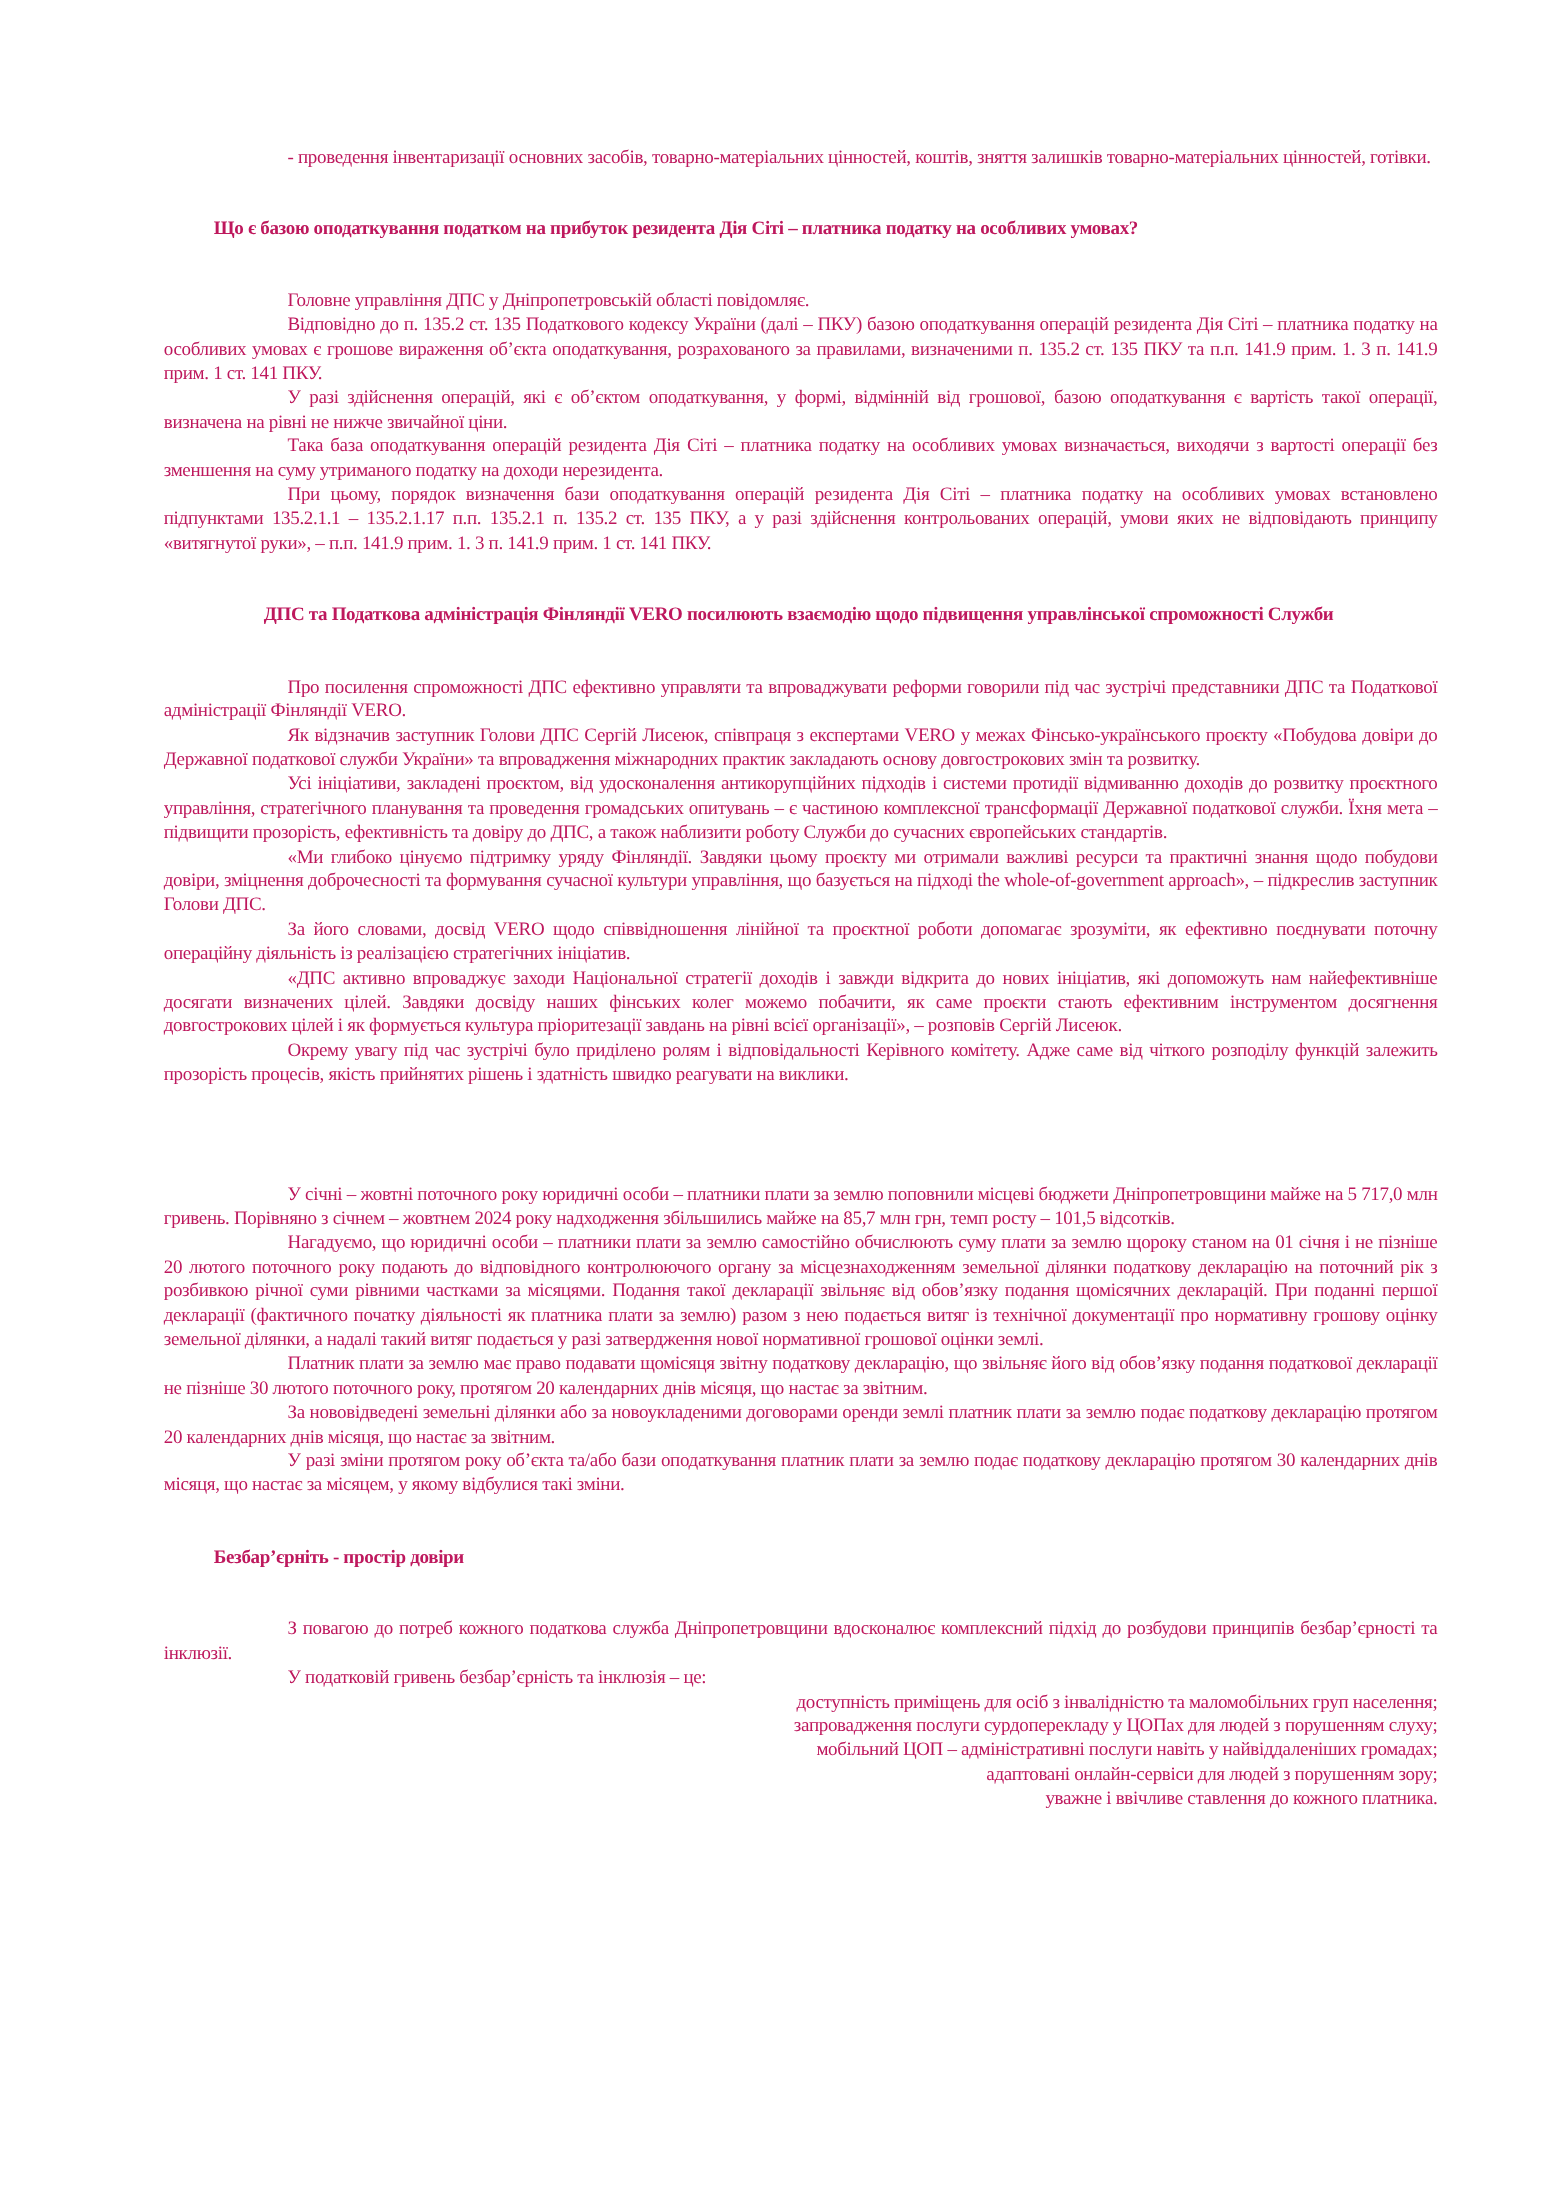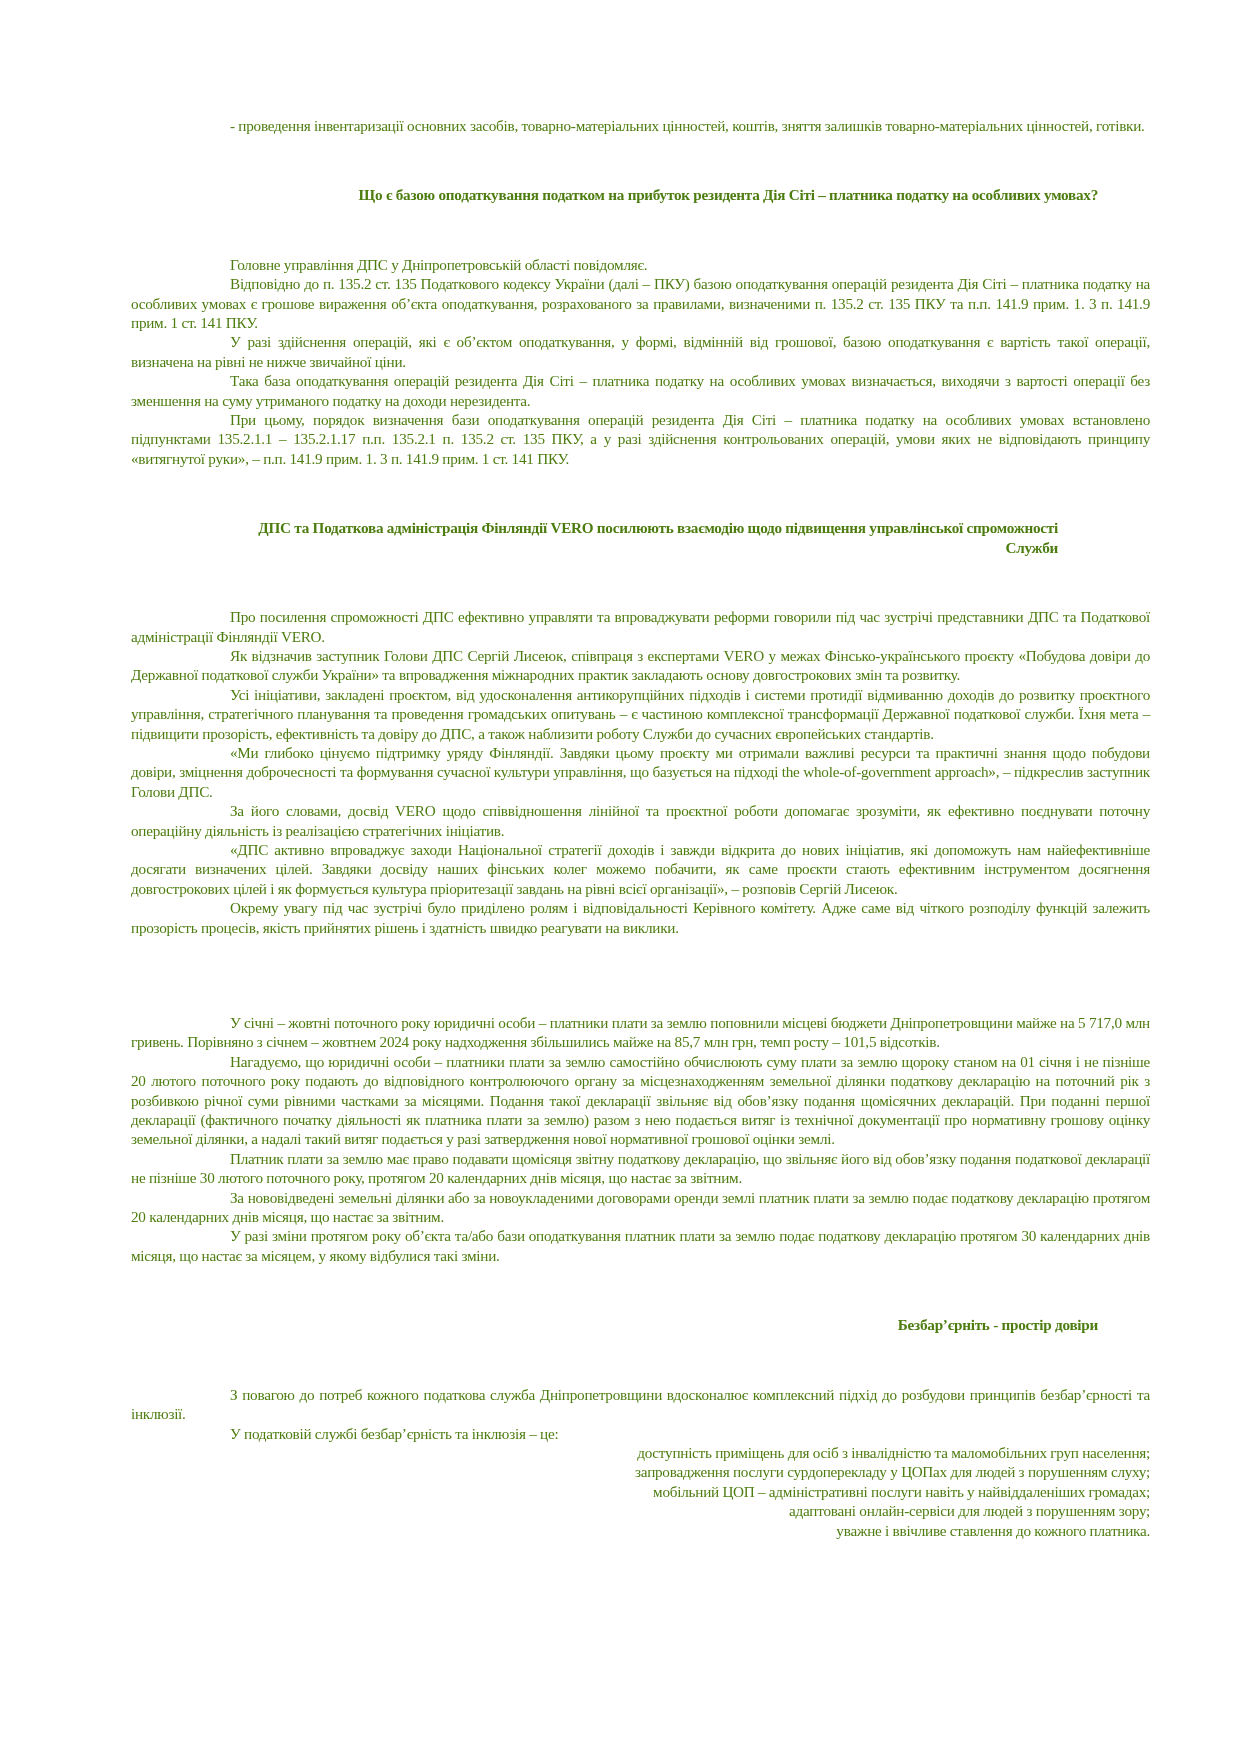--- a/index.html
+++ b/index.html
@@ -5,31 +5,31 @@
   html, body { margin: 0; padding: 0; background: #ffffff; }
   body { width: 1240px; height: 1755px; overflow: hidden; position: relative; }
   .page {
     position: absolute;
     left: 131px;
     top: 116px;
     width: 1019px;
     font-family: "Liberation Serif", serif;
     font-size: 15.2px;
     line-height: 19.4px;
-    color: #4d7c0f;
+    color: #be185d;
     letter-spacing: -0.25px;
   }
   p { margin: 0; text-align: justify; text-indent: 99px; }
   .list-line { margin: 0; padding-left: 99px; text-align: right; text-indent: 0; }
   h2 {
-    margin: 12px;
+    margin: 0;
     font-size: 15.2px;
     line-height: 19.4px;
     font-weight: bold;
-    text-align: right;
+    text-align: left;
     padding: 0 40px;
   }
   .gap-h-before { height: 38px; }
   .gap-h-after { height: 38px; }
 </style>
 </head>
 <body>
 
 <div class="page">
 
@@ -60,21 +60,21 @@
   <p>У січні – жовтні поточного року юридичні особи – платники плати за землю поповнили місцеві бюджети Дніпропетровщини майже на 5 717,0 млн гривень. Порівняно з січнем – жовтнем 2024 року надходження збільшились майже на 85,7 млн грн, темп росту – 101,5 відсотків.</p>
   <p>Нагадуємо, що юридичні особи – платники плати за землю самостійно обчислюють суму плати за землю щороку станом на 01 січня і не пізніше 20 лютого поточного року подають до відповідного контролюючого органу за місцезнаходженням земельної ділянки податкову декларацію на поточний рік з розбивкою річної суми рівними частками за місяцями. Подання такої декларації звільняє від обов’язку подання щомісячних декларацій. При поданні першої декларації (фактичного початку діяльності як платника плати за землю) разом з нею подається витяг із технічної документації про нормативну грошову оцінку земельної ділянки, а надалі такий витяг подається у разі затвердження нової нормативної грошової оцінки землі.</p>
   <p>Платник плати за землю має право подавати щомісяця звітну податкову декларацію, що звільняє його від обов’язку подання податкової декларації не пізніше 30 лютого поточного року, протягом 20 календарних днів місяця, що настає за звітним.</p>
   <p>За нововідведені земельні ділянки або за новоукладеними договорами оренди землі платник плати за землю подає податкову декларацію протягом 20 календарних днів місяця, що настає за звітним.</p>
   <p>У разі зміни протягом року об’єкта та/або бази оподаткування платник плати за землю подає податкову декларацію протягом 30 календарних днів місяця, що настає за місяцем, у якому відбулися такі зміни.</p>
 
   <div class="gap-h-before"></div>
   <h2>Безбар’єрніть - простір довіри</h2>
   <div class="gap-h-after"></div>
   <p>З повагою до потреб кожного податкова служба Дніпропетровщини вдосконалює комплексний підхід до розбудови принципів безбар’єрності та інклюзії.</p>
-  <p>У податковій службі безбар’єрність та інклюзія – це:</p>
+  <p>У податковій гривень безбар’єрність та інклюзія – це:</p>
   <div class="list-line">доступність приміщень для осіб з інвалідністю та маломобільних груп населення;</div>
   <div class="list-line">запровадження послуги сурдоперекладу у ЦОПах для людей з порушенням слуху;</div>
   <div class="list-line">мобільний ЦОП – адміністративні послуги навіть у найвіддаленіших громадах;</div>
   <div class="list-line">адаптовані онлайн-сервіси для людей з порушенням зору;</div>
   <div class="list-line">уважне і ввічливе ставлення до кожного платника.</div>
 
   <div class="gap-h-before"></div>
 
 </div>
 

